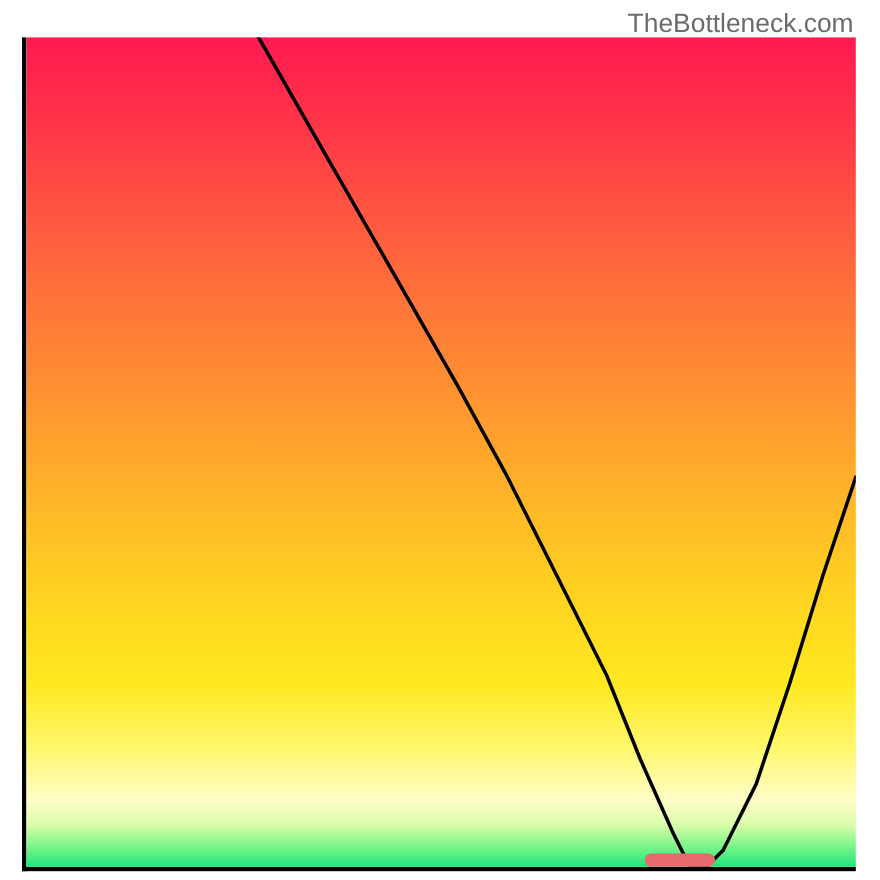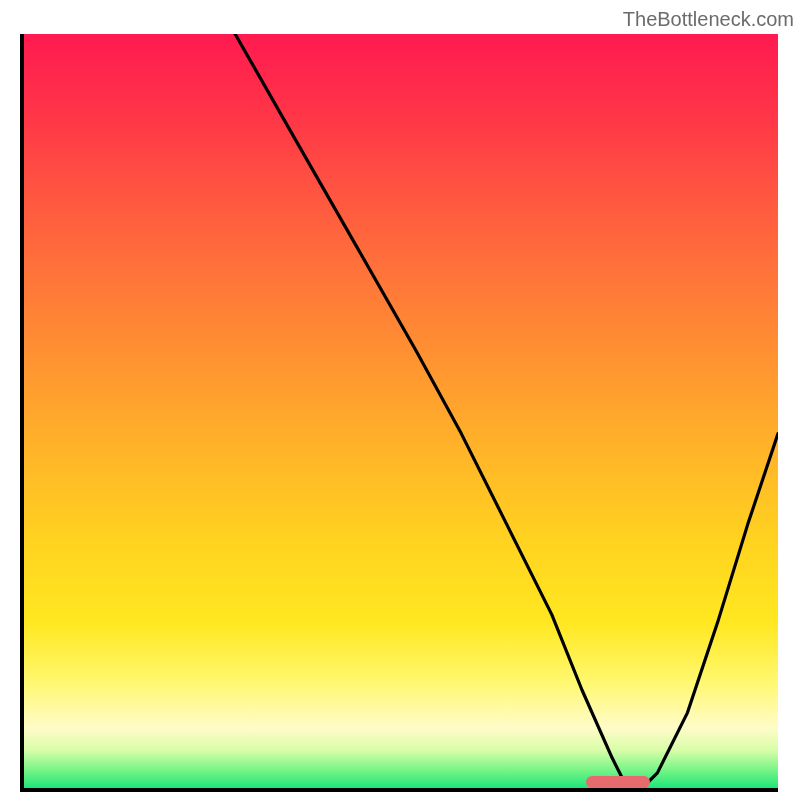--- a/index.html
+++ b/index.html
@@ -11,22 +11,22 @@
     background: #fff;
   }
   .container {
     width: 800px;
     height: 800px;
     position: relative;
   }
   .watermark {
     position: absolute;
     top: 8px;
-    right: 6px;
-    font-size: 20px;
+    right: 24px;
+    font-size: 24px;
     color: #6b6b6b;
     font-weight: 500;
   }
   .chart-area {
     position: absolute;
     left: 20px;
     top: 34px;
     width: 758px;
     height: 758px;
     border-left: 4px solid #000;

